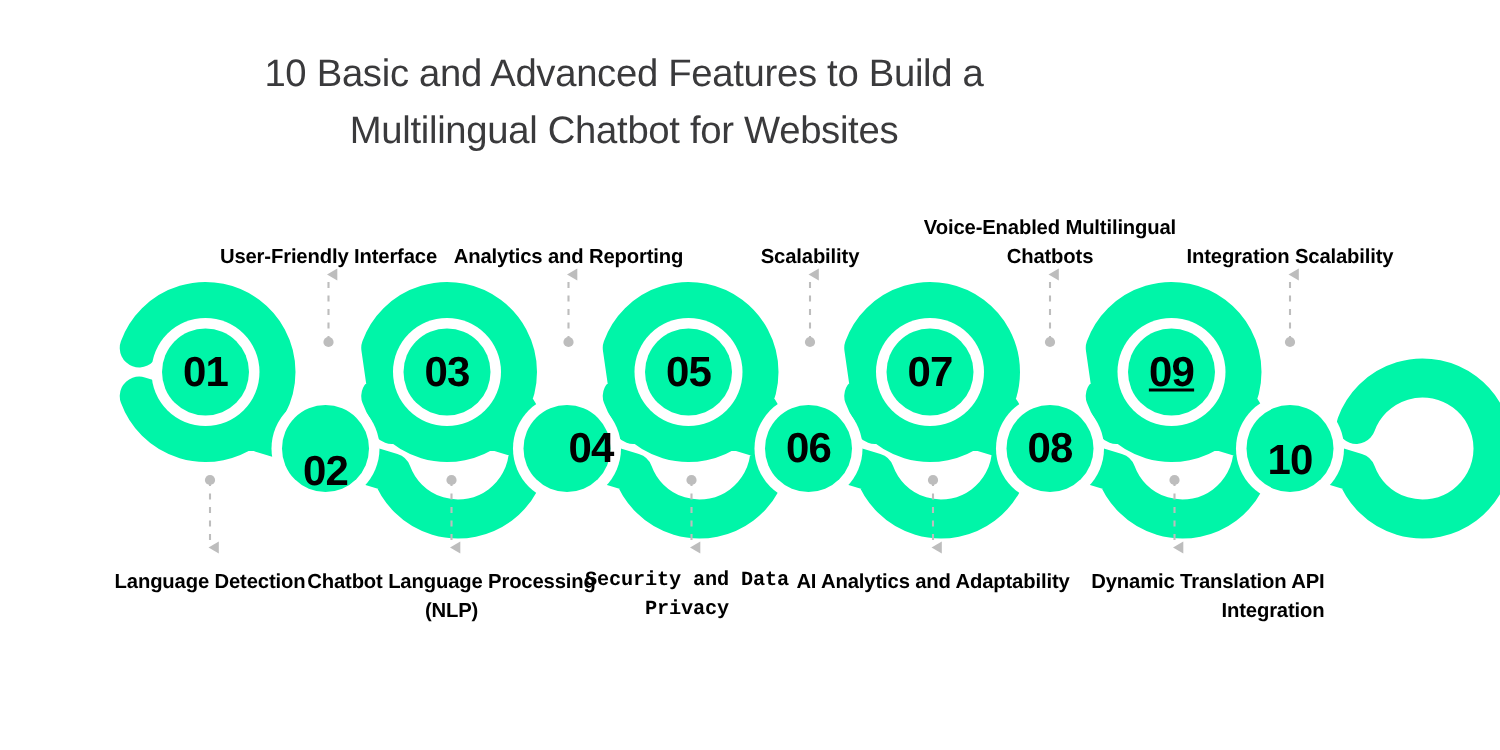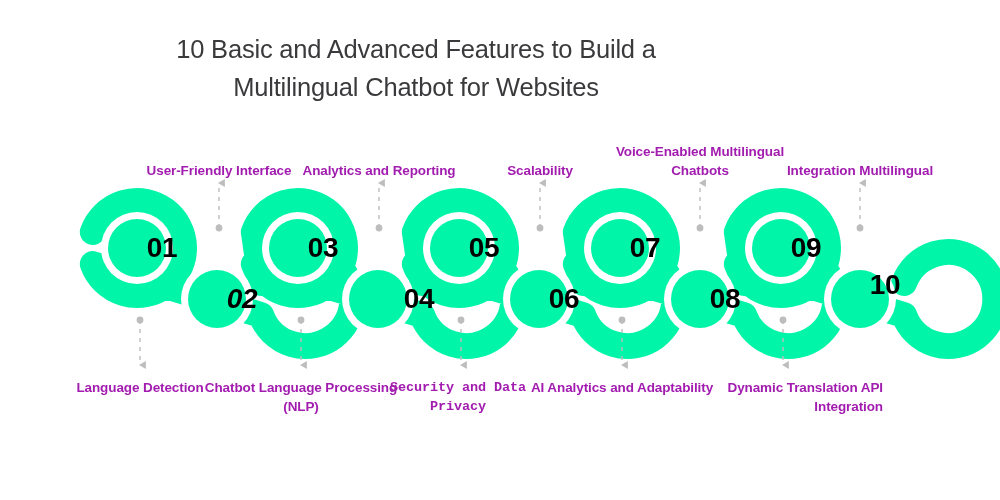--- a/index.html
+++ b/index.html
@@ -23,36 +23,36 @@
     letter-spacing:-0.2px;
     padding:0 120px;
     box-sizing:border-box;
   }
 
   svg.snake{position:absolute;left:0;top:0;width:1000px;height:500px;pointer-events:none;}
 
   .num{
     position:absolute;
     width:80px;
-    text-align:right;
+    text-align:center;
     font-size:28px;
     font-weight:700;
     color:#000000;
     letter-spacing:-0.5px;
     transform:translate(-40px,-19px);
     line-height:38px;
   }
 
   .lbl{
     position:absolute;
     width:200px;
     text-align:center;
     font-size:13.5px;
     line-height:19px;
-    color:#a21caf;
+    color:#000000;
     font-weight:600;
     letter-spacing:-0.1px;
   }
   .lbl.top{transform:translate(-100px,0);}
   .lbl.bot{transform:translate(-100px,0);}
 </style>
 </head>
 <body>
 
 <div id="stage">
@@ -112,36 +112,36 @@
         <circle cx="700" cy="228" r="3.4" fill="#BDBDBD"></circle>
         <line x1="783" y1="320" x2="783" y2="365" stroke="#BDBDBD" stroke-width="1.4" stroke-dasharray="4 5" marker-end="url(#arrDown)"></line>
         <circle cx="783" cy="320" r="3.4" fill="#BDBDBD"></circle>
         <line x1="860" y1="228" x2="860" y2="183" stroke="#BDBDBD" stroke-width="1.4" stroke-dasharray="4 5" marker-end="url(#arrUp)"></line>
         <circle cx="860" cy="228" r="3.4" fill="#BDBDBD"></circle>
       </g>
   </svg>
 
   <div id="numbers">
       <div class="num" style="left: 137px; top: 248px;">01</div>
-      <div class="num" style="left: 217px; top: 299px; font-style: italic;">02</div>
+      <div class="num" style="left: 217px; top: 314px;">02</div>
       <div class="num" style="left: 298px; top: 248px;">03</div>
       <div class="num" style="left: 394px; top: 299px;">04</div>
       <div class="num" style="left: 459px; top: 248px;">05</div>
       <div class="num" style="left: 539px; top: 299px;">06</div>
       <div class="num" style="left: 620px; top: 248px;">07</div>
       <div class="num" style="left: 700px; top: 299px;">08</div>
-      <div class="num" style="left: 781px; top: 248px;">09</div>
-      <div class="num" style="left: 860px; top: 285px;">10</div>
+      <div class="num" style="left: 781px; top: 248px; text-decoration: underline;">09</div>
+      <div class="num" style="left: 860px; top: 307px;">10</div>
     </div>
   <div id="labels">
       <div class="lbl bot" style="left: 140px; top: 378px;">Language Detection</div>
       <div class="lbl top" style="left: 219px; top: auto; bottom: 320px;">User-Friendly Interface</div>
       <div class="lbl bot" style="left: 301px; top: 378px;">Chatbot Language Processing (NLP)</div>
       <div class="lbl top" style="left: 379px; top: auto; bottom: 320px;">Analytics and Reporting</div>
       <div class="lbl bot" style="left: 458px; top: 378px; font-family: Liberation Mono, monospace;">Security and Data Privacy</div>
       <div class="lbl top" style="left: 540px; top: auto; bottom: 320px; text-align: center;">Scalability</div>
       <div class="lbl bot" style="left: 622px; top: 378px;">AI Analytics and Adaptability</div>
       <div class="lbl top" style="left: 700px; top: auto; bottom: 320px;">Voice-Enabled Multilingual Chatbots</div>
       <div class="lbl bot" style="left: 783px; top: 378px; text-align: right;">Dynamic Translation API Integration</div>
-      <div class="lbl top" style="left: 860px; top: auto; bottom: 320px;">Integration Multilingual</div>
+      <div class="lbl top" style="left: 860px; top: auto; bottom: 320px;">Integration Scalability</div>
     </div>
 
 </div>
 
 </body></html>

